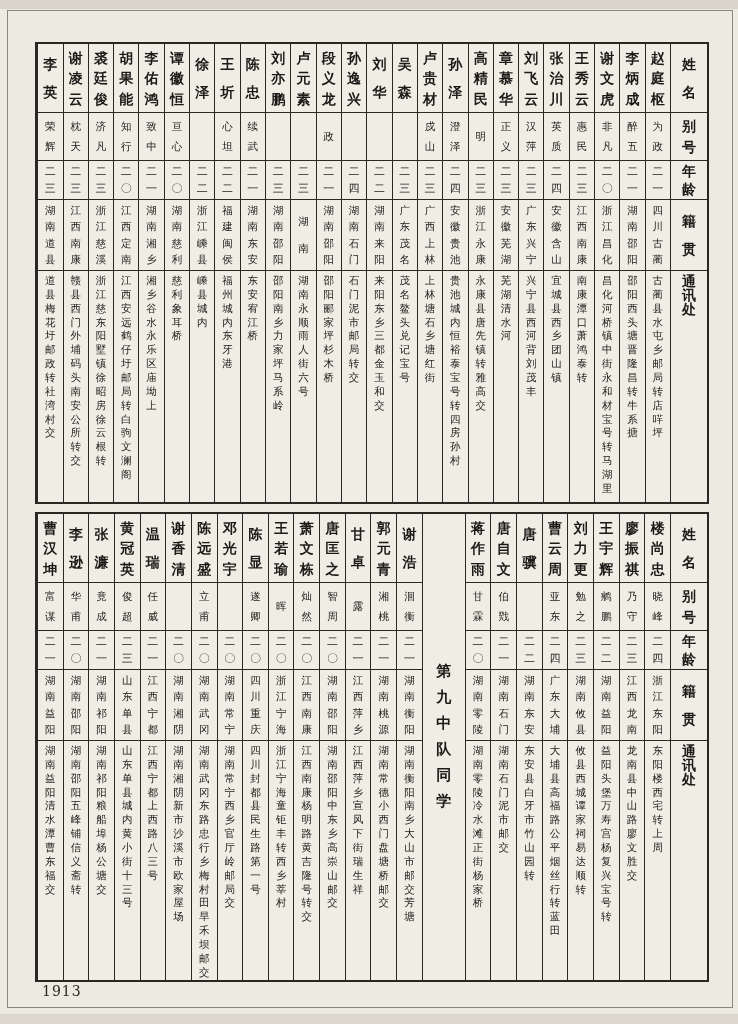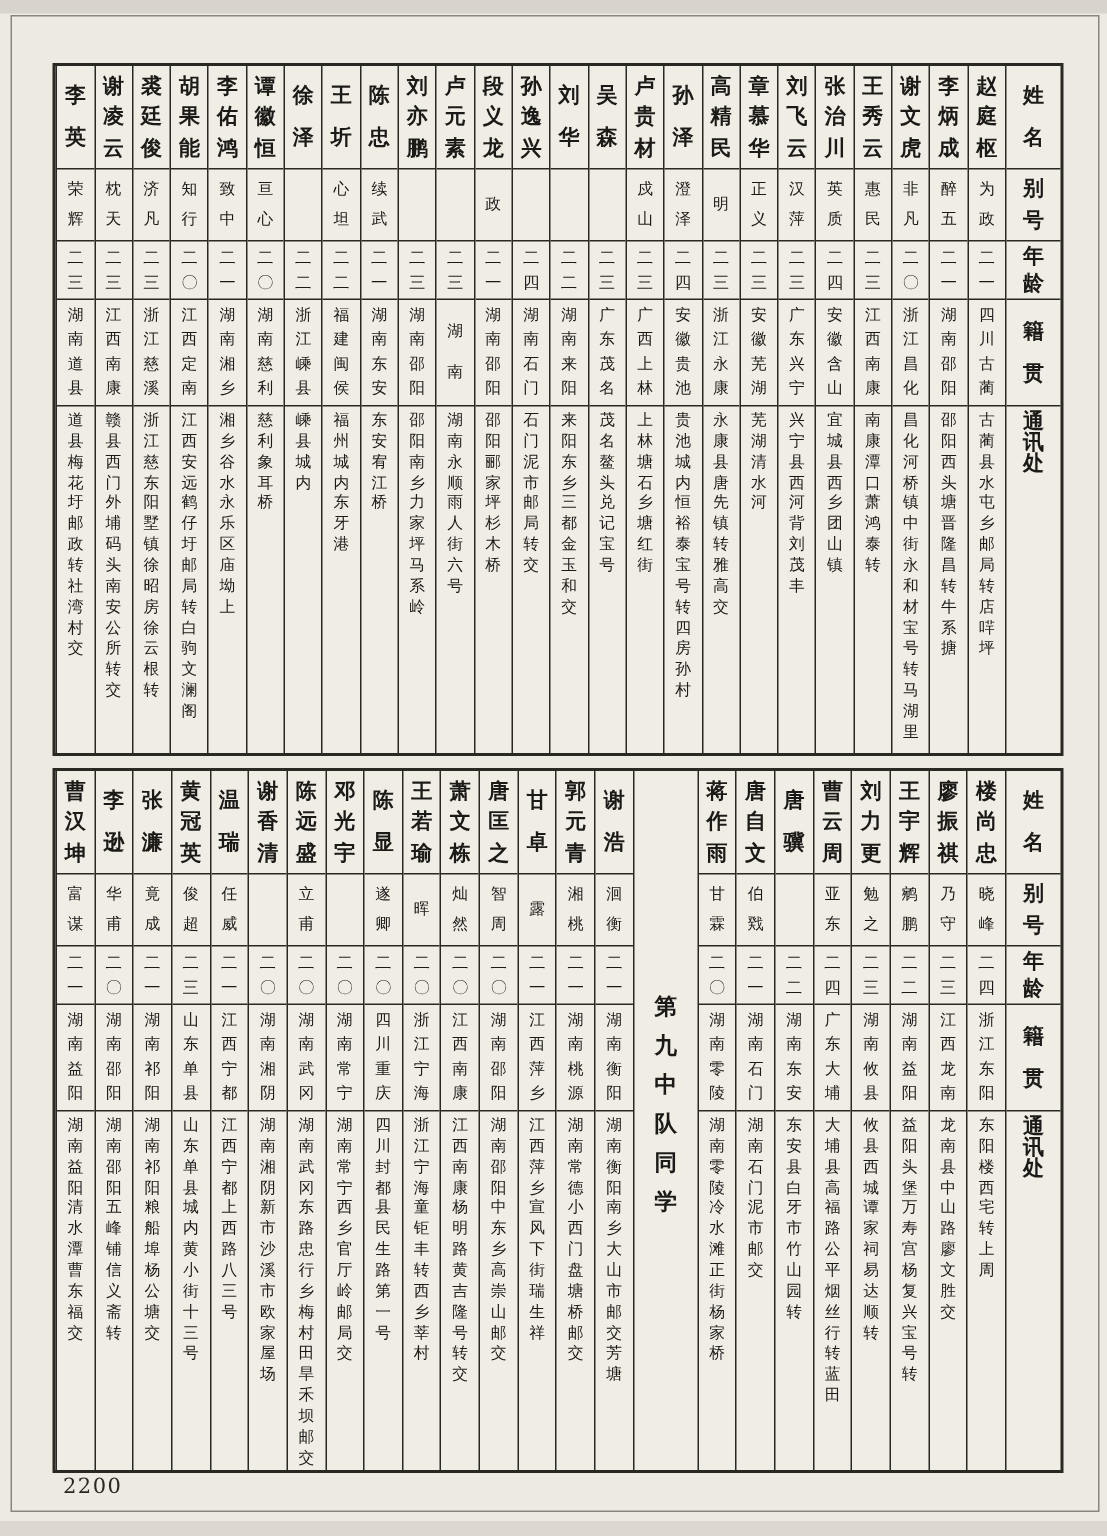--- a/index.html
+++ b/index.html
@@ -1670,13 +1670,13 @@
         <span>水</span>
         <span>潭</span>
         <span>曹</span>
         <span>东</span>
         <span>福</span>
         <span>交</span>
       </div>
     </div>
   </div>
 
-<div class="page-number">2200</div>
+<div class="page-number">1913</div>
 
 </body></html>

